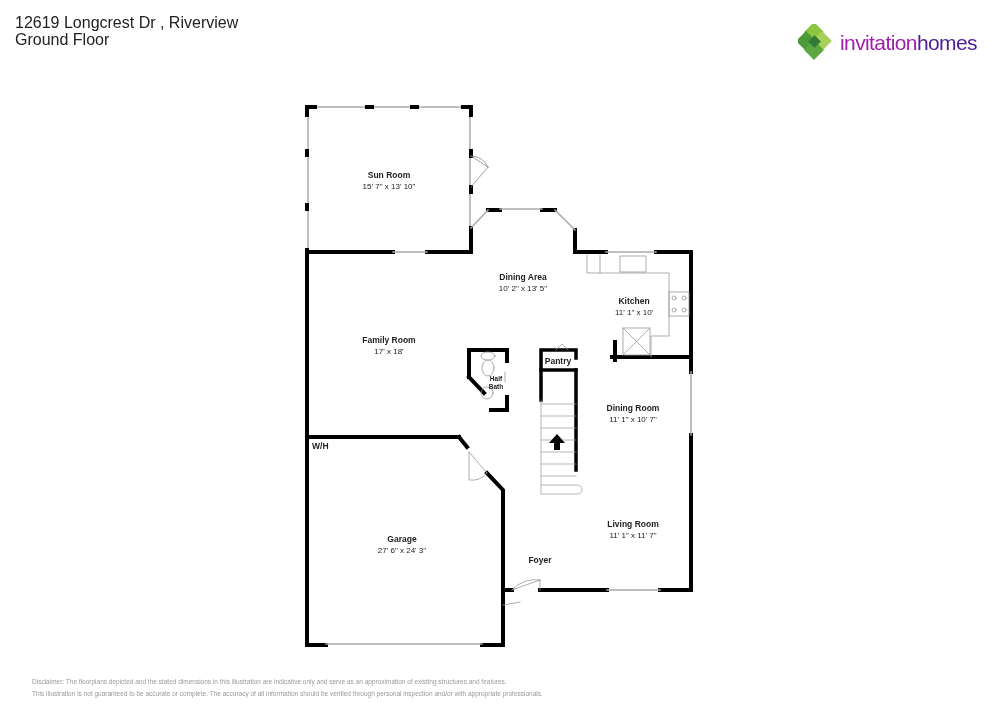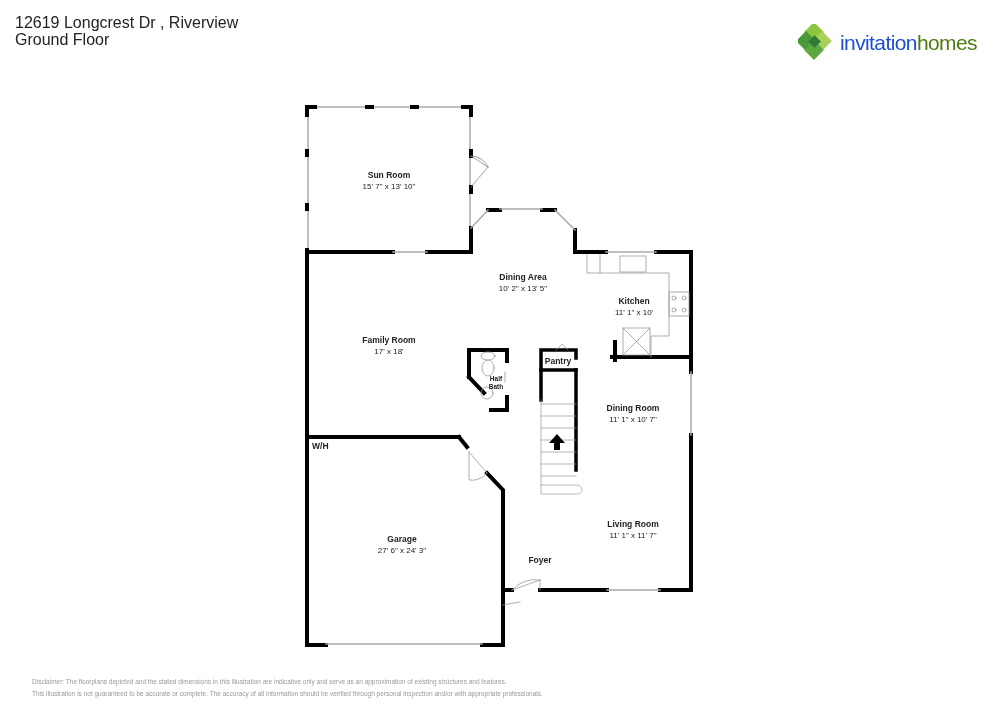--- a/index.html
+++ b/index.html
@@ -1,21 +1,21 @@
 <!DOCTYPE html>
 <html><head>
 <meta charset="utf-8">
 <style>
   html,body{margin:0;padding:0;background:#fff;}
   body{width:1000px;height:707px;position:relative;overflow:hidden;font-family:"Liberation Sans",sans-serif;color:#222;}
   .hdr{position:absolute;left:15px;top:14px;font-size:16px;line-height:17px;color:#222;}
   .logo{position:absolute;left:798px;top:24px;display:flex;align-items:center;}
   .logo-text{font-size:21px;letter-spacing:-0.6px;margin-left:6px;line-height:1;}
-  .logo-a{color:#1d4ed8;font-weight:normal;}
-  .logo-b{color:#4d7c0f;}
+  .logo-a{color:#a21caf;font-weight:normal;}
+  .logo-b{color:#4c1d95;}
   .disc{position:absolute;left:32px;top:676px;font-size:6.5px;color:#999;line-height:12px;}
   svg.plan{position:absolute;left:0;top:0;}
   .rn{font-size:8.5px;font-weight:bold;fill:#222;font-family:"Liberation Sans",sans-serif;}
   .rd{font-size:8px;fill:#222;font-family:"Liberation Sans",sans-serif;}
   .sm{font-size:6.5px;font-weight:bold;fill:#222;font-family:"Liberation Sans",sans-serif;}
 </style>
 </head>
 <body>
 
 <div class="hdr">

